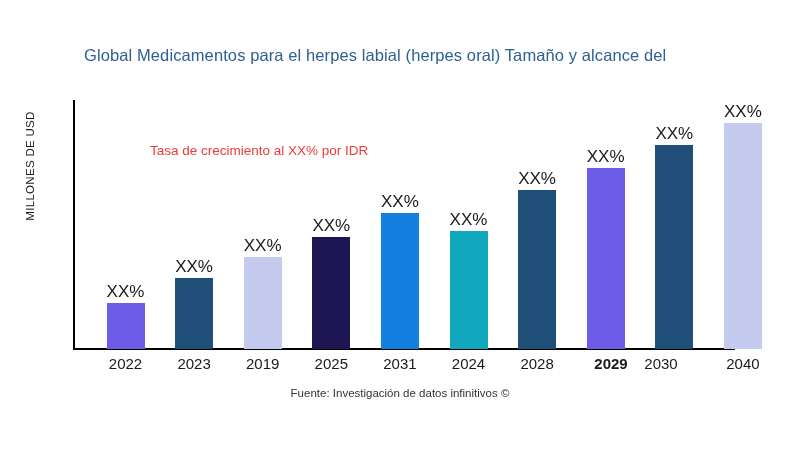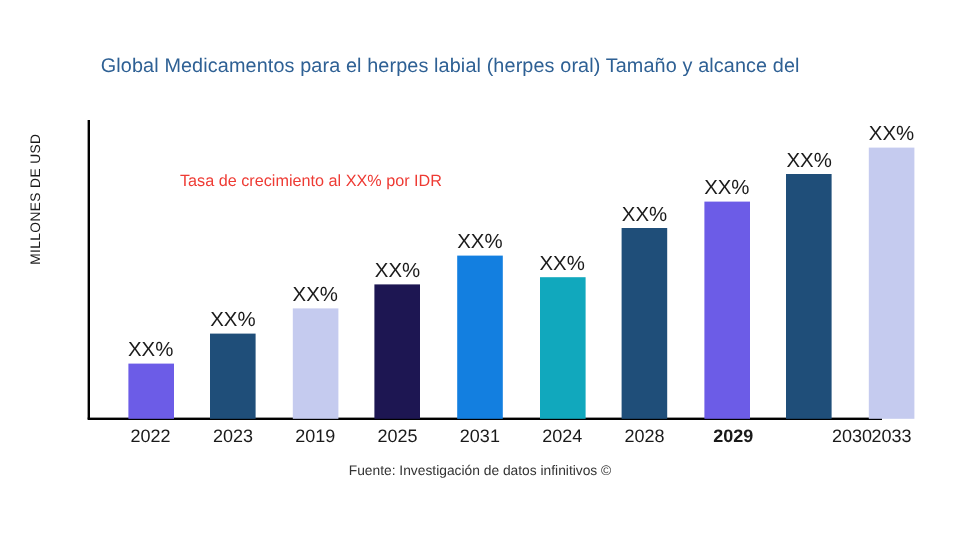--- a/index.html
+++ b/index.html
@@ -145,23 +145,23 @@
       <div class="bar-value-label" style="left: 428.5px; width: 80px; top: 210px;">XX%</div>
       <div class="x-tick-label" style="left: 428.5px; width: 80px;">2024</div>
       <div class="bar" style="left: 518.1px; width: 38px; height: 159px; background: rgb(31, 78, 121);"></div>
       <div class="bar-value-label" style="left: 497.1px; width: 80px; top: 169px;">XX%</div>
       <div class="x-tick-label" style="left: 497.1px; width: 80px;">2028</div>
       <div class="bar" style="left: 586.7px; width: 38px; height: 181px; background: rgb(108, 92, 231);"></div>
       <div class="bar-value-label" style="left: 565.7px; width: 80px; top: 147px;">XX%</div>
       <div class="x-tick-label" style="left: 571px; width: 80px; font-weight: bold;">2029</div>
       <div class="bar" style="left: 655.3px; width: 38px; height: 204px; background: rgb(31, 78, 121);"></div>
       <div class="bar-value-label" style="left: 634.3px; width: 80px; top: 124px;">XX%</div>
-      <div class="x-tick-label" style="left: 670px; width: 80px;">2030</div>
+      <div class="x-tick-label" style="left: 621px; width: 80px;">2030</div>
       <div class="bar" style="left: 723.9px; width: 38px; height: 226px; background: rgb(197, 203, 239);"></div>
       <div class="bar-value-label" style="left: 702.9px; width: 80px; top: 102px;">XX%</div>
-      <div class="x-tick-label" style="left: 702.9px; width: 80px;">2033</div>
+      <div class="x-tick-label" style="left: 702.9px; width: 80px;">2040</div>
     </div>
 
   <div id="growth-annotation">Tasa de crecimiento al XX% por IDR</div>
 
   <div id="source-note">Fuente: Investigación de datos infinitivos ©</div>
 
 </div>
 
 </body></html>

